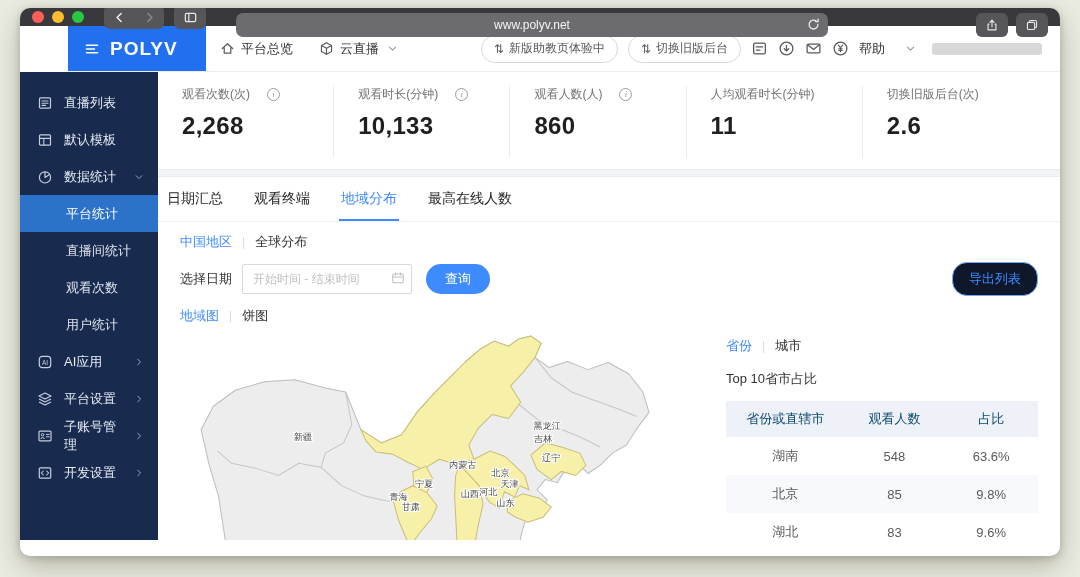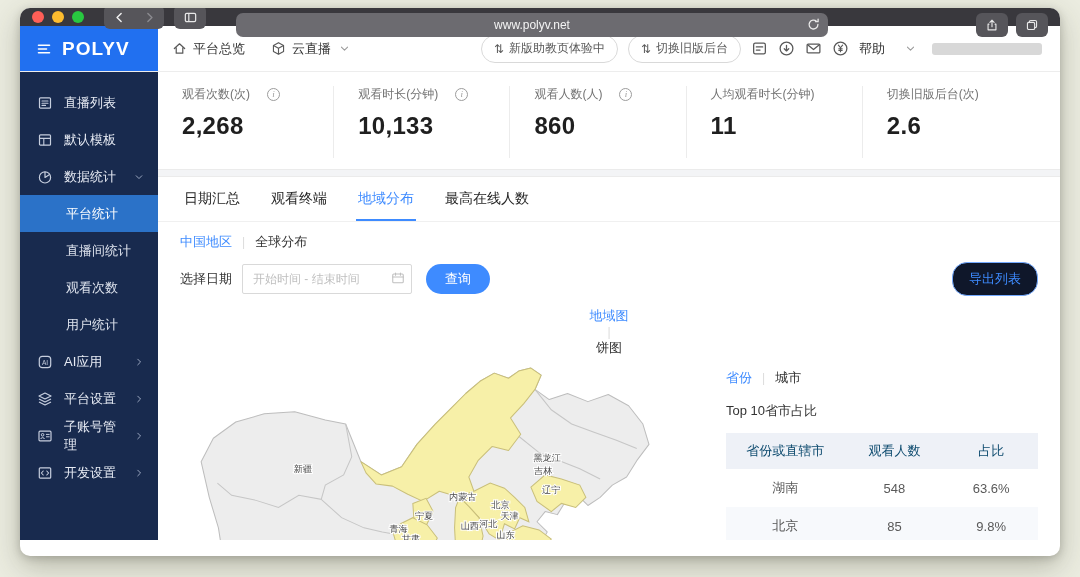--- a/index.html
+++ b/index.html
@@ -15,21 +15,21 @@
   .light.r { background:#ff5f57; } .light.y { background:#febc2e; } .light.g { background:#28c840; }
   .navbtns { display:flex; background:#56555a; border-radius:6px; overflow:hidden; margin-right:10px; }
   .navbtn { width:30px; height:24px; display:flex; align-items:center; justify-content:center; color:#f0f0f0; font-size:13px; }
   .navbtn.dis { color:#8a8a8e; }
   .chromebtn { width:32px; height:24px; background:#56555a; border-radius:6px; display:flex; align-items:center; justify-content:center; color:#e8e8e8; }
   .urlbar { position:absolute; left:216px; right:232px; top:5px; height:24px; background:#6c6b70; border-radius:7px; color:#f4f4f4; font-size:12px; display:flex; align-items:center; justify-content:center; }
   .urlbar .refresh { position:absolute; right:7px; top:4px; color:#e8e8e8; }
   .chromeright { position:absolute; right:12px; top:5px; display:flex; gap:8px; }
 
   
-  .appbar { height:46px; display:flex; background:#fff; border-bottom:1px solid #ededed; }
+  .appbar { height:46px; display:flex; background:#fff; border-bottom:1px solid #ededed;margin-left:48px; }
   .logo { width:138px; background:#2170f0; color:#fff; display:flex; align-items:center; padding-left:16px; gap:10px; flex:none; }
   .logo .word { font-size:19px; font-weight:800; letter-spacing:1px; }
   .appnav { flex:1; display:flex; align-items:center; padding:0 14px; min-width:0; }
   .appnav .navitem { display:flex; align-items:center; gap:6px; font-size:13px; color:#333; margin-right:26px; white-space:nowrap; }
   .appnav .caret { color:#999; margin-left:2px; }
   .appbar-right { margin-left:auto; display:flex; align-items:center; gap:10px; white-space:nowrap; }
   .pill { display:flex; align-items:center; gap:5px; border:1px solid #d9d9d9; border-radius:15px; height:28px; padding:0 12px; font-size:12px; color:#595959; background:#fff; }
   .pill .swap { font-size:12px; color:#595959; }
   .hicon { color:#595959; display:flex; align-items:center; }
   .helplink { font-size:13px; color:#333; display:flex; align-items:center; gap:20px; }
@@ -51,39 +51,39 @@
   .stats { display:flex; padding:14px 22px 0 22px; height:86px; }
   .card { flex:1; padding-left:24px; border-left:1px solid #ececec; }
   .card:first-child { padding-left:2px; border-left:none; }
   .card .lbl { font-size:12px; color:#737373; display:flex; align-items:center; gap:17px; }
   .info { width:13px; height:13px; border:1px solid #9c9c9c; border-radius:50%; color:#9c9c9c; font-size:9px; line-height:11px; text-align:center; font-style:italic; font-family:"Liberation Serif",serif; }
   .card .val { font-size:24px; font-weight:700; color:#1f1f1f; margin-top:9px; letter-spacing:.3px; }
 
   .band { height:8px; background:#f3f4f6; border-top:1px solid #ebebeb; border-bottom:1px solid #ebebeb; margin-top:11px; }
 
   
-  .tabsrow { display:flex; gap:27px; padding:0 24px; border-bottom:1px solid #f0f0f0; }
+  .tabsrow { display:flex; gap:27px; padding:0 7px; border-bottom:1px solid #f0f0f0; }
   .tab { font-size:14px; color:#262626; padding:13px 2px 11px; border-bottom:2px solid transparent; }
   .tab.active { color:#3e8bff; border-bottom-color:#3e8bff; }
 
   .regionrow { padding:11px 22px 4px; font-size:13px; display:flex; align-items:center; }
   .sep { color:#dcdcdc; margin:0 10px; font-size:12px; }
   .bluelink { color:#3e8bff; }
   .darklink { color:#333; }
 
   .filterrow { display:flex; align-items:center; padding:7px 22px 0; }
   .flabel { font-size:13px; color:#333; margin-right:10px; }
   .dateinput { position:relative; width:170px; }
   .dateinput input { width:100%; height:30px; border:1px solid #d9d9d9; border-radius:2px; padding:0 26px 0 10px; font-size:12px; color:#333; outline:none; font-family:inherit; }
   .dateinput input::placeholder { color:#bfbfbf; }
   .calicon { position:absolute; right:7px; top:7px; color:#bfbfbf; }
   .btn-primary { margin-left:14px; height:30px; padding:0 19px; border:none; border-radius:15px; background:#3e8bff; color:#fff; font-size:13px; font-family:inherit; }
   .btn-outline { margin-left:auto; height:34px; padding:0 16px; border:1px solid #74aaff; border-radius:15px; background:#0f172a; color:#3e8bff; font-size:13px; font-family:inherit; }
 
-  .viewrow { padding:11px 22px 0; font-size:13px; display:flex; align-items:center;flex-direction:column; }
+  .viewrow { padding:11px 22px 0; font-size:13px; display:flex; align-items:center; }
 
   
   .bottom { display:flex; margin-top:4px; }
   .mapwrap { flex:1; padding-left:14px; padding-top:4px; min-width:0; }
   .mapwrap svg { display:block; }
   .maplabel { font-size:9px; fill:#4a4a4a; paint-order:stroke; stroke:#ffffff; stroke-width:2px; }
 
   .panel { width:334px; flex:none; padding:8px 22px 0 0; }
   .paneltoggle { font-size:13px; display:flex; align-items:center; }
   .paneltitle { font-size:13px; color:#333; margin-top:15px; }

